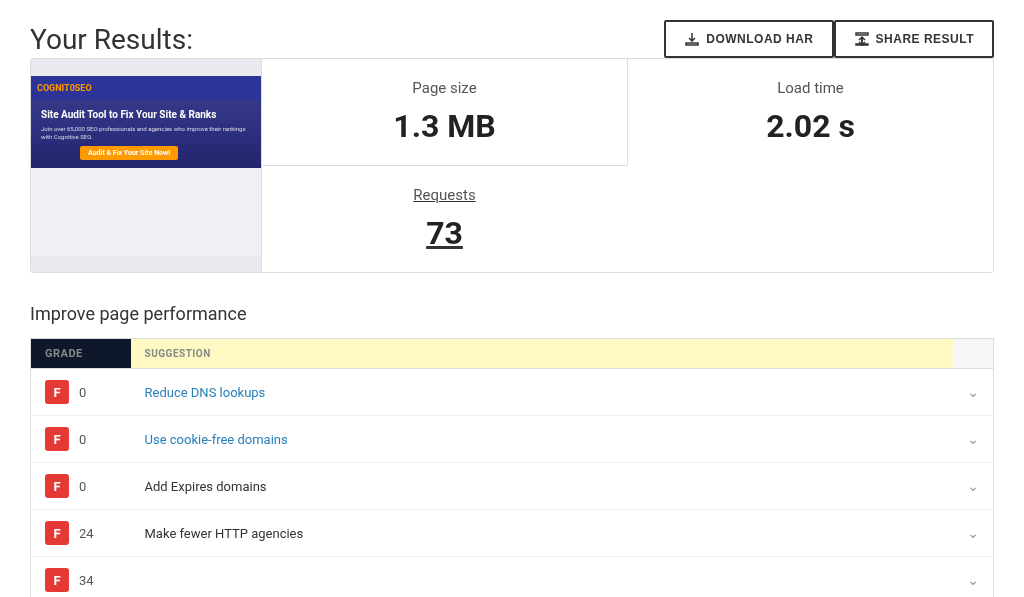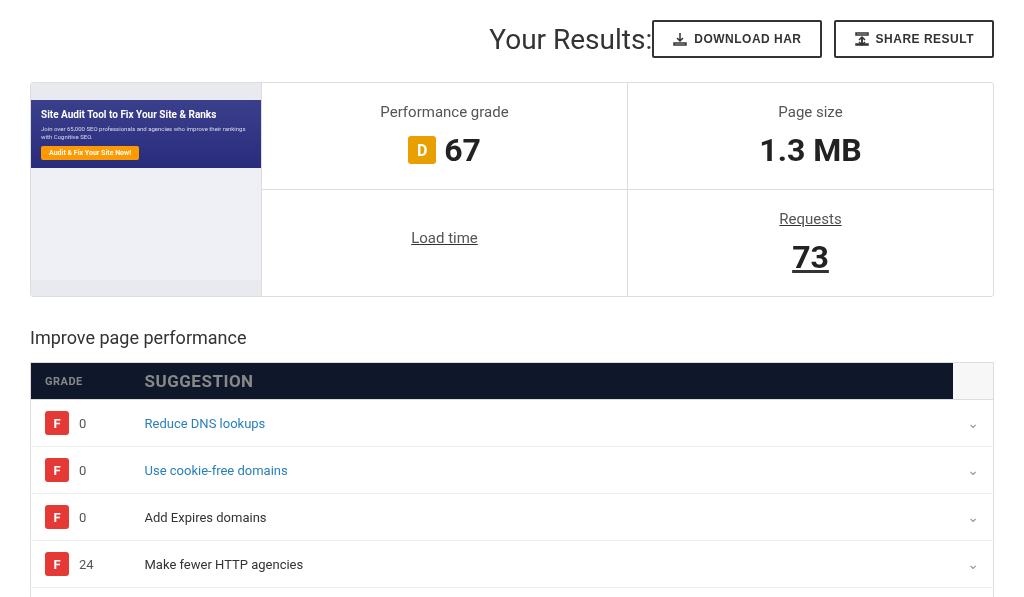--- a/index.html
+++ b/index.html
@@ -10,31 +10,30 @@
       font-size: 14px;
     }
     .page-wrapper {
       max-width: 1024px;
       margin: 0 auto;
       padding: 20px 30px;
     }
     .header-row {
       display: flex;
       align-items: center;
-      justify-content: flex-end;
-      margin-bottom: 24px;
+      justify-content: space-between;
     }
     .page-title {
       font-size: 28px;
       font-weight: 400;
       color: #333;
     }
     .header-buttons {
       display: flex;
-      gap: 12px;
+      gap: 0;
     }
     .btn {
       display: flex;
       align-items: center;
       gap: 6px;
       padding: 9px 18px;
       border: 2px solid #333;
       background: #fff;
       color: #333;
       font-size: 12px;
@@ -103,20 +102,21 @@
     }
     .screenshot-cta {
       background: #f90;
       color: #fff;
       font-size: 7px;
       font-weight: 700;
       padding: 3px 8px;
       display: inline-block;
       margin-top: 5px;
       border-radius: 2px;
+      margin-left: 39px;
     }
     .screenshot-bottom {
       background: #eef0f5;
       padding: 6px 10px;
       font-size: 6px;
       color: #555;
       height: 60px;
     }
     .stats-grid {
       display: grid;
@@ -206,59 +206,56 @@
         </svg>
         <span>Share Result</span>
       </button>
     </div>
   </div>
 
   <div class="stats-section">
 
     <div class="screenshot-card">
       <div class="screenshot-inner">
+        <div class="screenshot-top-bar">
+          <span class="screenshot-logo">COGNIT0SEO</span>
+        </div>
         <div class="screenshot-content">
           <div class="screenshot-h1">Site Audit Tool to Fix Your Site &amp; Ranks</div>
           <div class="screenshot-text">Join over 65,000 SEO professionals and agencies
 who improve their rankings with Cognitive SEO.</div>
           <div class="screenshot-cta">Audit &amp; Fix Your Site Now!</div>
         </div>
         <div class="screenshot-bottom"></div>
       </div>
     </div>
 
     <div class="stats-grid">
-      <div class="stat-card">
-        <div class="stat-label">Performance grade</div>
-        <div class="stat-value">
-          <span class="grade-badge grade-d">D</span>
-          <span>67</span>
-        </div>
-      </div>
       <div class="stat-card">
         <div class="stat-label">Page size</div>
         <div class="stat-value">1.3 MB</div>
       </div>
       <div class="stat-card">
         <div class="stat-label">Load time</div>
+        <div class="stat-value">2.02 s</div>
       </div>
       <div class="stat-card">
         <div class="stat-label">Requests</div>
         <div class="stat-value">73</div>
       </div>
     </div>
   </div>
 
   <div class="improve-section">
     <h2 class="improve-title">Improve page performance</h2>
     <table class="perf-table">
       <thead>
         <tr>
           <th style="text-align:left; padding:8px 14px; font-size:11px; font-weight:700; color:#888; text-transform:uppercase; letter-spacing:0.5px; background:#0f172a; border-bottom:1px solid #ddd; width:100px;">Grade</th>
-          <th style="text-align:left; padding:8px 14px; font-size:17px; font-weight:700; color:#888; text-transform:uppercase; letter-spacing:0.5px; background:#0f172a; border-bottom:1px solid #ddd;">Suggestion</th>
+          <th style="text-align:left; padding:8px 14px; font-size:10px; font-weight:700; color:#888; text-transform:uppercase; letter-spacing:0.5px; background:#fef9c3; border-bottom:1px solid #ddd;">Suggestion</th>
           <th style="background:#f7f7f7; border-bottom:1px solid #ddd; width:40px;"></th>
         </tr>
       </thead>
       <tbody id="perf-table-body">
       <tr style="border-bottom: 1px solid rgb(238, 238, 238);">
       <td style="padding:11px 14px; width:100px;">
         <div style="display:flex; align-items:center; gap:10px;">
           <span style="display:inline-flex; align-items:center; justify-content:center; width:24px; height:24px; border-radius:3px; background:#e53935; font-size:13px; font-weight:700; color:#fff; flex-shrink:0;">F</span>
           <span style="font-size:13px; color:#555;">0</span>
         </div>

